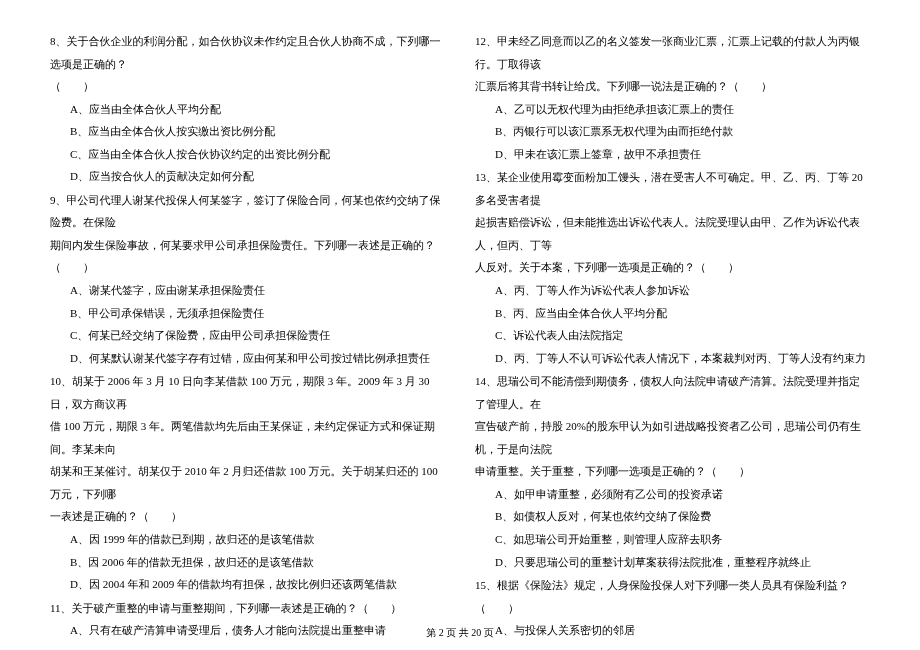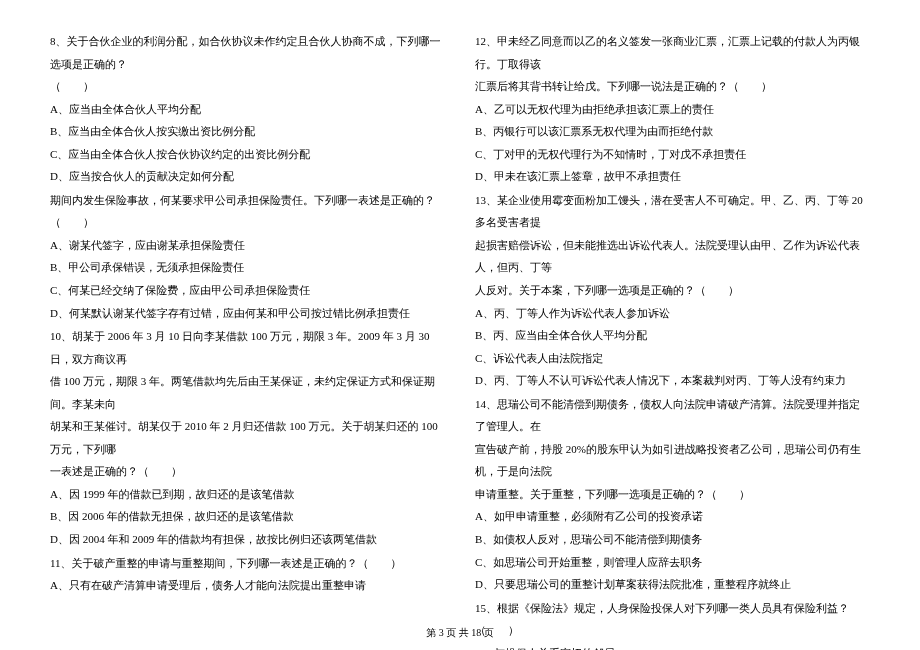--- a/index.html
+++ b/index.html
@@ -16,21 +16,21 @@
     .columns {
       display: flex;
       gap: 30px;
       height: 570px;
     }
     .col {
       flex: 1;
       line-height: 2.05;
     }
     .q { margin-bottom: 1px; }
-    .opt { }
+    .opt { margin-left: 20px; }
     .footer {
       position: absolute;
       bottom: 10px;
       left: 0;
       right: 0;
       text-align: center;
       font-size: 10px;
     }
   </style>
 </head>
@@ -42,20 +42,21 @@
     <div class="q">
       <div>8、关于合伙企业的利润分配，如合伙协议未作约定且合伙人协商不成，下列哪一选项是正确的？</div>
       <div>（　　）</div>
       <div class="opt">A、应当由全体合伙人平均分配</div>
       <div class="opt">B、应当由全体合伙人按实缴出资比例分配</div>
       <div class="opt">C、应当由全体合伙人按合伙协议约定的出资比例分配</div>
       <div class="opt">D、应当按合伙人的贡献决定如何分配</div>
     </div>
 
     <div class="q">
+      <div>9、甲公司代理人谢某代投保人何某签字，签订了保险合同，何某也依约交纳了保险费。在保险</div>
       <div>期间内发生保险事故，何某要求甲公司承担保险责任。下列哪一表述是正确的？（　　）</div>
       <div class="opt">A、谢某代签字，应由谢某承担保险责任</div>
       <div class="opt">B、甲公司承保错误，无须承担保险责任</div>
       <div class="opt">C、何某已经交纳了保险费，应由甲公司承担保险责任</div>
       <div class="opt">D、何某默认谢某代签字存有过错，应由何某和甲公司按过错比例承担责任</div>
     </div>
 
     <div class="q">
       <div>10、胡某于 2006 年 3 月 10 日向李某借款 100 万元，期限 3 年。2009 年 3 月 30 日，双方商议再</div>
       <div>借 100 万元，期限 3 年。两笔借款均先后由王某保证，未约定保证方式和保证期间。李某未向</div>
@@ -74,46 +75,45 @@
 
   </div>
 
   <div class="col">
 
     <div class="q">
       <div>12、甲未经乙同意而以乙的名义签发一张商业汇票，汇票上记载的付款人为丙银行。丁取得该</div>
       <div>汇票后将其背书转让给戊。下列哪一说法是正确的？（　　）</div>
       <div class="opt">A、乙可以无权代理为由拒绝承担该汇票上的责任</div>
       <div class="opt">B、丙银行可以该汇票系无权代理为由而拒绝付款</div>
-      <div class="opt">C、丁对甲的无权代理行为不知情时，丁对戊不承担责任</div>
       <div class="opt">D、甲未在该汇票上签章，故甲不承担责任</div>
     </div>
 
     <div class="q">
       <div>13、某企业使用霉变面粉加工馒头，潜在受害人不可确定。甲、乙、丙、丁等 20 多名受害者提</div>
       <div>起损害赔偿诉讼，但未能推选出诉讼代表人。法院受理认由甲、乙作为诉讼代表人，但丙、丁等</div>
       <div>人反对。关于本案，下列哪一选项是正确的？（　　）</div>
       <div class="opt">A、丙、丁等人作为诉讼代表人参加诉讼</div>
       <div class="opt">B、丙、应当由全体合伙人平均分配</div>
       <div class="opt">C、诉讼代表人由法院指定</div>
       <div class="opt">D、丙、丁等人不认可诉讼代表人情况下，本案裁判对丙、丁等人没有约束力</div>
     </div>
 
     <div class="q">
       <div>14、思瑞公司不能清偿到期债务，债权人向法院申请破产清算。法院受理并指定了管理人。在</div>
       <div>宣告破产前，持股 20%的股东甲认为如引进战略投资者乙公司，思瑞公司仍有生机，于是向法院</div>
       <div>申请重整。关于重整，下列哪一选项是正确的？（　　）</div>
       <div class="opt">A、如甲申请重整，必须附有乙公司的投资承诺</div>
-      <div class="opt">B、如债权人反对，思瑞公司不能清偿到期债务</div>
+      <div class="opt">B、如债权人反对，何某也依约交纳了保险费</div>
       <div class="opt">C、如思瑞公司开始重整，则管理人应辞去职务</div>
       <div class="opt">D、只要思瑞公司的重整计划草案获得法院批准，重整程序就终止</div>
     </div>
 
     <div class="q">
       <div>15、根据《保险法》规定，人身保险投保人对下列哪一类人员具有保险利益？（　　）</div>
       <div class="opt">A、与投保人关系密切的邻居</div>
 
     </div>
 
   </div>
 </div>
 
-<div class="footer">第 3 页 共 18 页</div>
+<div class="footer">第 2 页 共 20 页</div>
 
 </body></html>

